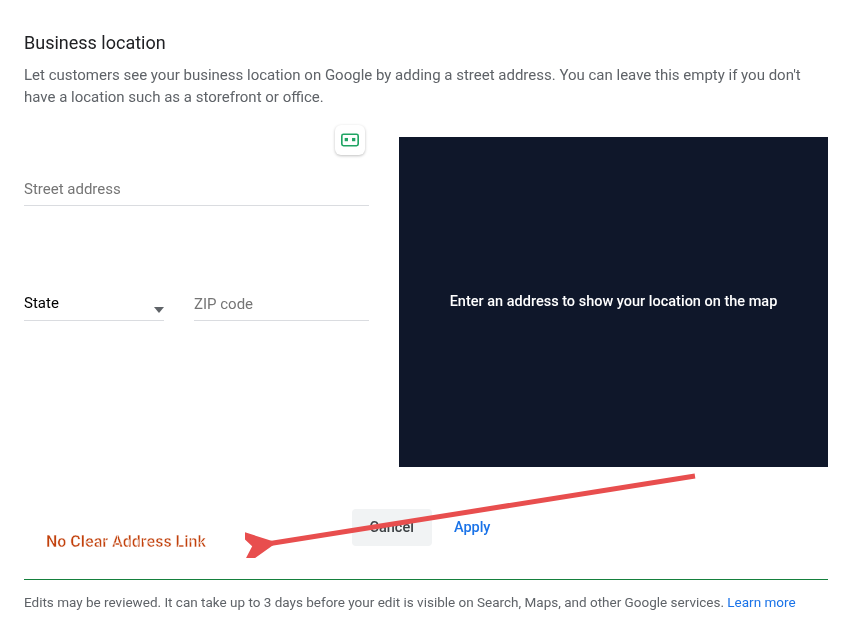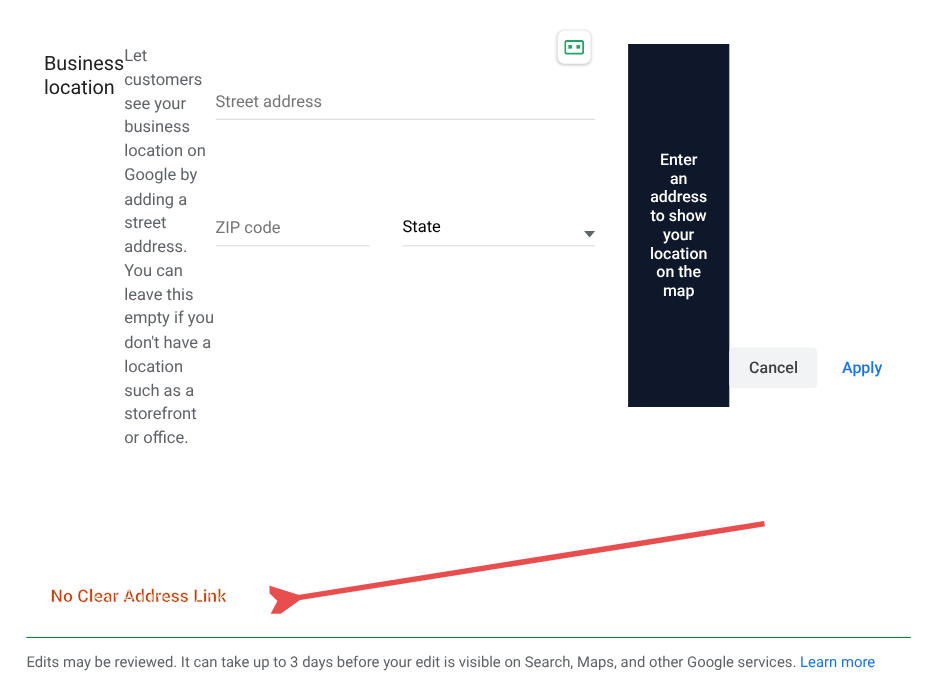--- a/index.html
+++ b/index.html
@@ -7,22 +7,23 @@
       font-family: Roboto, Arial, sans-serif;
       background: #fff;
       width: 852px;
       height: 626px;
       position: relative;
       overflow: hidden;
     }
     .dialog {
       width: 100%;
       height: 100%;
-      padding: 40px;
-      display: flex;
+      padding: 24px;
+      display: flex;
+      flex-direction: column;
       position: relative;
     }
     .title {
       font-size: 18px;
       color: #202124;
       font-weight: 400;
       margin-bottom: 12px;
       margin-top: 8px;
     }
     .description {
@@ -204,32 +205,32 @@
         </div>
         <div class="field-inner">
           <input type="text" class="field-value field-placeholder" placeholder="Street address" style="">
         </div>
       </div>
 
 
       <div class="field-row">
         <div class="field">
           <div class="field-inner">
-            <input type="text" class="field-value field-placeholder" placeholder="ZIP code" style="">
-          </div>
-        </div>
-        <div class="field">
-          <div class="field-inner">
             <span class="field-value field-placeholder">State</span>
           </div>
           <span class="dropdown-icon">
             <svg viewBox="0 0 10 6">
                 <path d="M0 0 L5 6 L10 0 Z" fill="currentColor"></path>
               </svg>
           </span>
+        </div>
+        <div class="field">
+          <div class="field-inner">
+            <input type="text" class="field-value field-placeholder" placeholder="ZIP code" style="">
+          </div>
         </div>
       </div>
 
     </div>
 
     <div class="map-panel">
       <span>Enter an address to show your location on the map</span>
     </div>
   </div>
 

